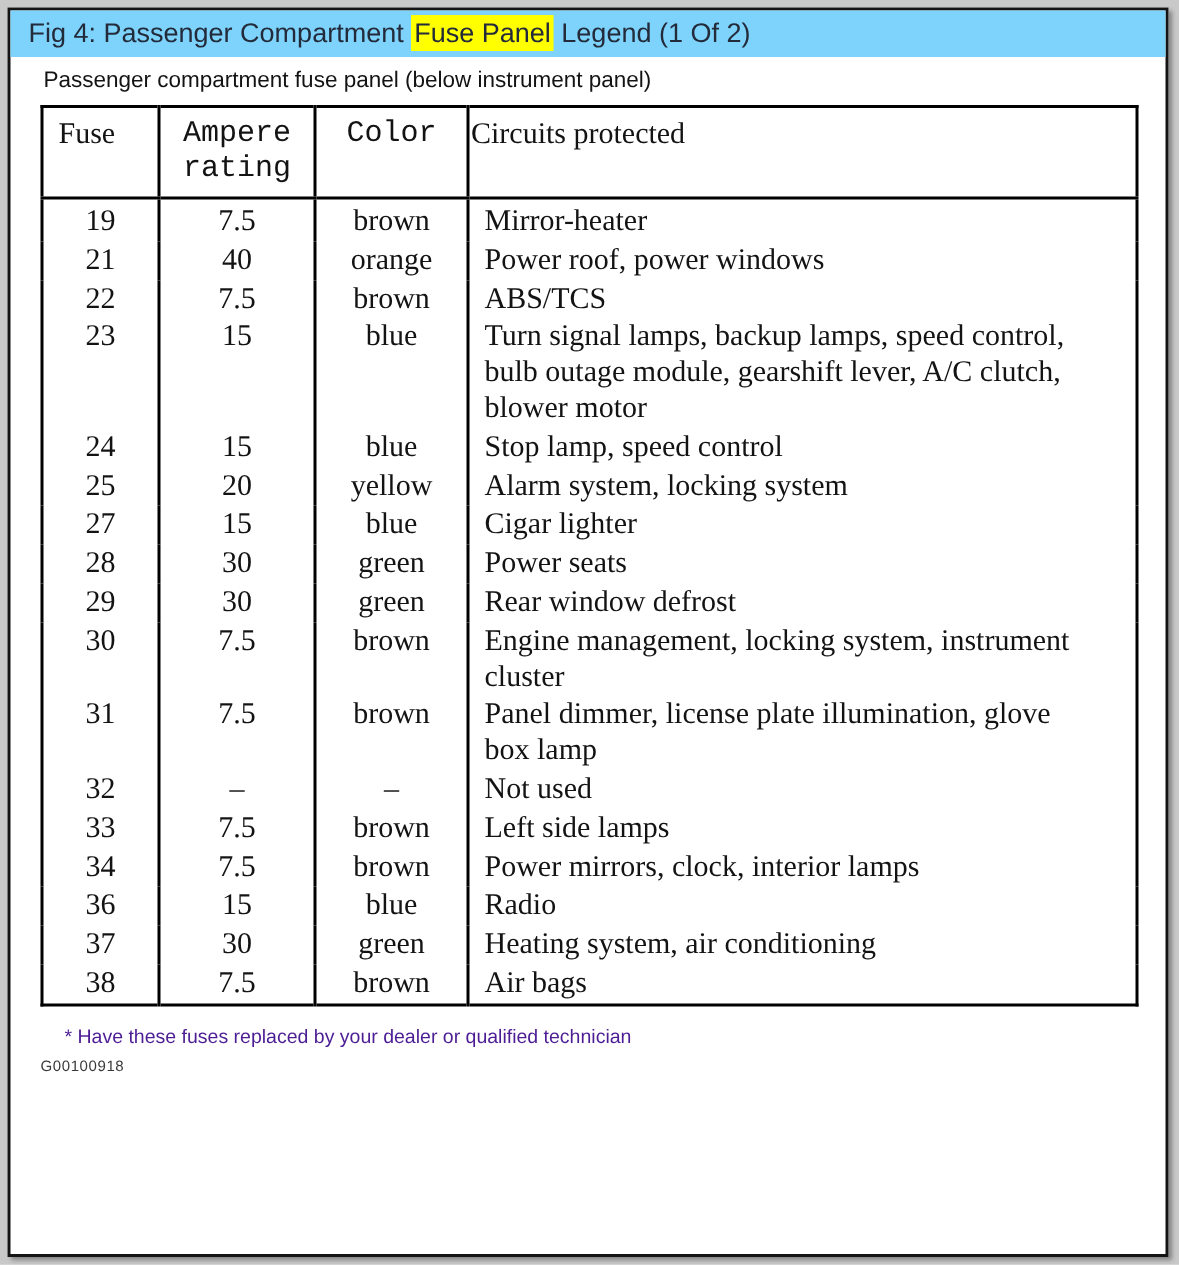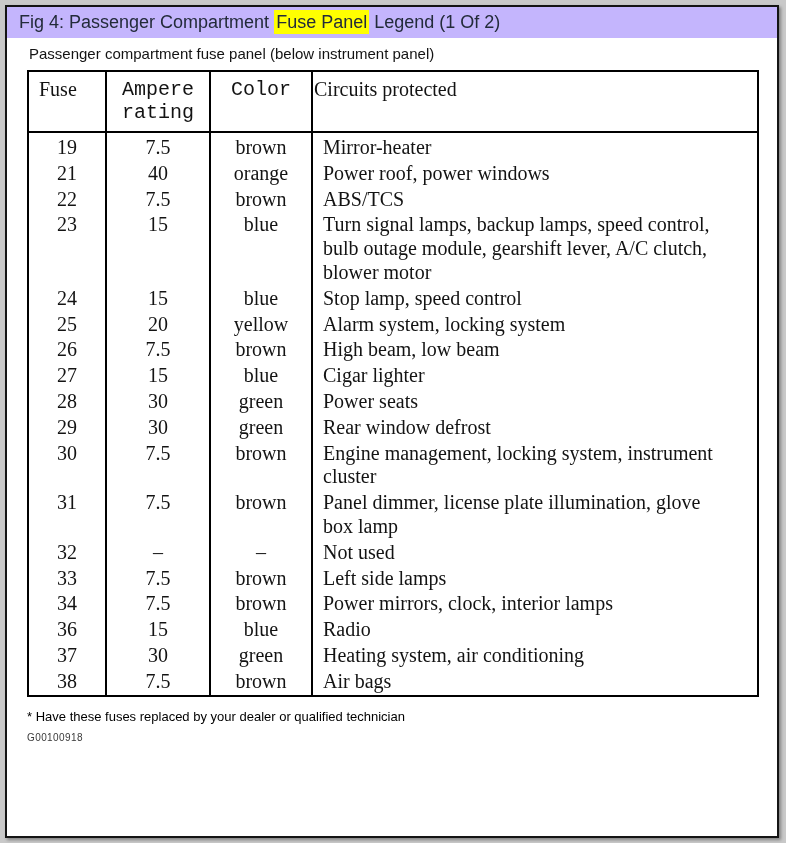--- a/index.html
+++ b/index.html
@@ -20,21 +20,21 @@
     left: 5px;
     top: 5px;
     width: 770px;
     height: 829px;
     background: #ffffff;
     border: 2px solid #141414;
     box-shadow: 2px 2px 3px rgba(0,0,0,0.35);
   }
   .titlebar {
     height: 31px;
-    background: #c4b5fd;
+    background: #7dd3fc;
     color: #232b3a;
     font-size: 18px;
     line-height: 31px;
     padding-left: 12px;
     white-space: nowrap;
     overflow: hidden;
   }
   .titlebar mark {
     background: #ffff00;
     color: inherit;
@@ -73,23 +73,23 @@
   th.col-fuse { text-align: left; padding-left: 10px; margin-top: 46px; }
   th.col-ampere, th.col-color { text-align: center; font-family: Liberation Mono, monospace; }
   th.col-circuits { text-align: left; }
   tbody td {
     line-height: 23.8px;
   }
   tbody tr:first-child td { padding-top: 3px; }
   td.col-fuse, td.col-ampere, td.col-color { text-align: center; }
   td.col-circuits { text-align: left; padding-left: 10px; padding-right: 28px; }
   .footnote {
-    margin: 12px 0 0 20px;
+    margin: 12px 0 0 36px;
     font-size: 13px;
-    color: #000000;
+    color: #4c1d95;
   }
   .figure-id {
     margin: 8px 12px 0 20px;
     font-size: 10px;
     letter-spacing: 0.4px;
     color: #3a3a3a;
   }
 </style>
 </head>
 <body>
@@ -151,26 +151,20 @@
             <td class="col-color">blue</td>
             <td class="col-circuits">Stop lamp, speed control</td>
           </tr>
           <tr>
             <td class="col-fuse">25</td>
             <td class="col-ampere">20</td>
             <td class="col-color">yellow</td>
             <td class="col-circuits">Alarm system, locking system</td>
           </tr>
           <tr>
-            <td class="col-fuse">26</td>
-            <td class="col-ampere">7.5</td>
-            <td class="col-color">brown</td>
-            <td class="col-circuits">High beam, low beam</td>
-          </tr>
-          <tr>
             <td class="col-fuse">27</td>
             <td class="col-ampere">15</td>
             <td class="col-color">blue</td>
             <td class="col-circuits">Cigar lighter</td>
           </tr>
           <tr>
             <td class="col-fuse">28</td>
             <td class="col-ampere">30</td>
             <td class="col-color">green</td>
             <td class="col-circuits">Power seats</td>

